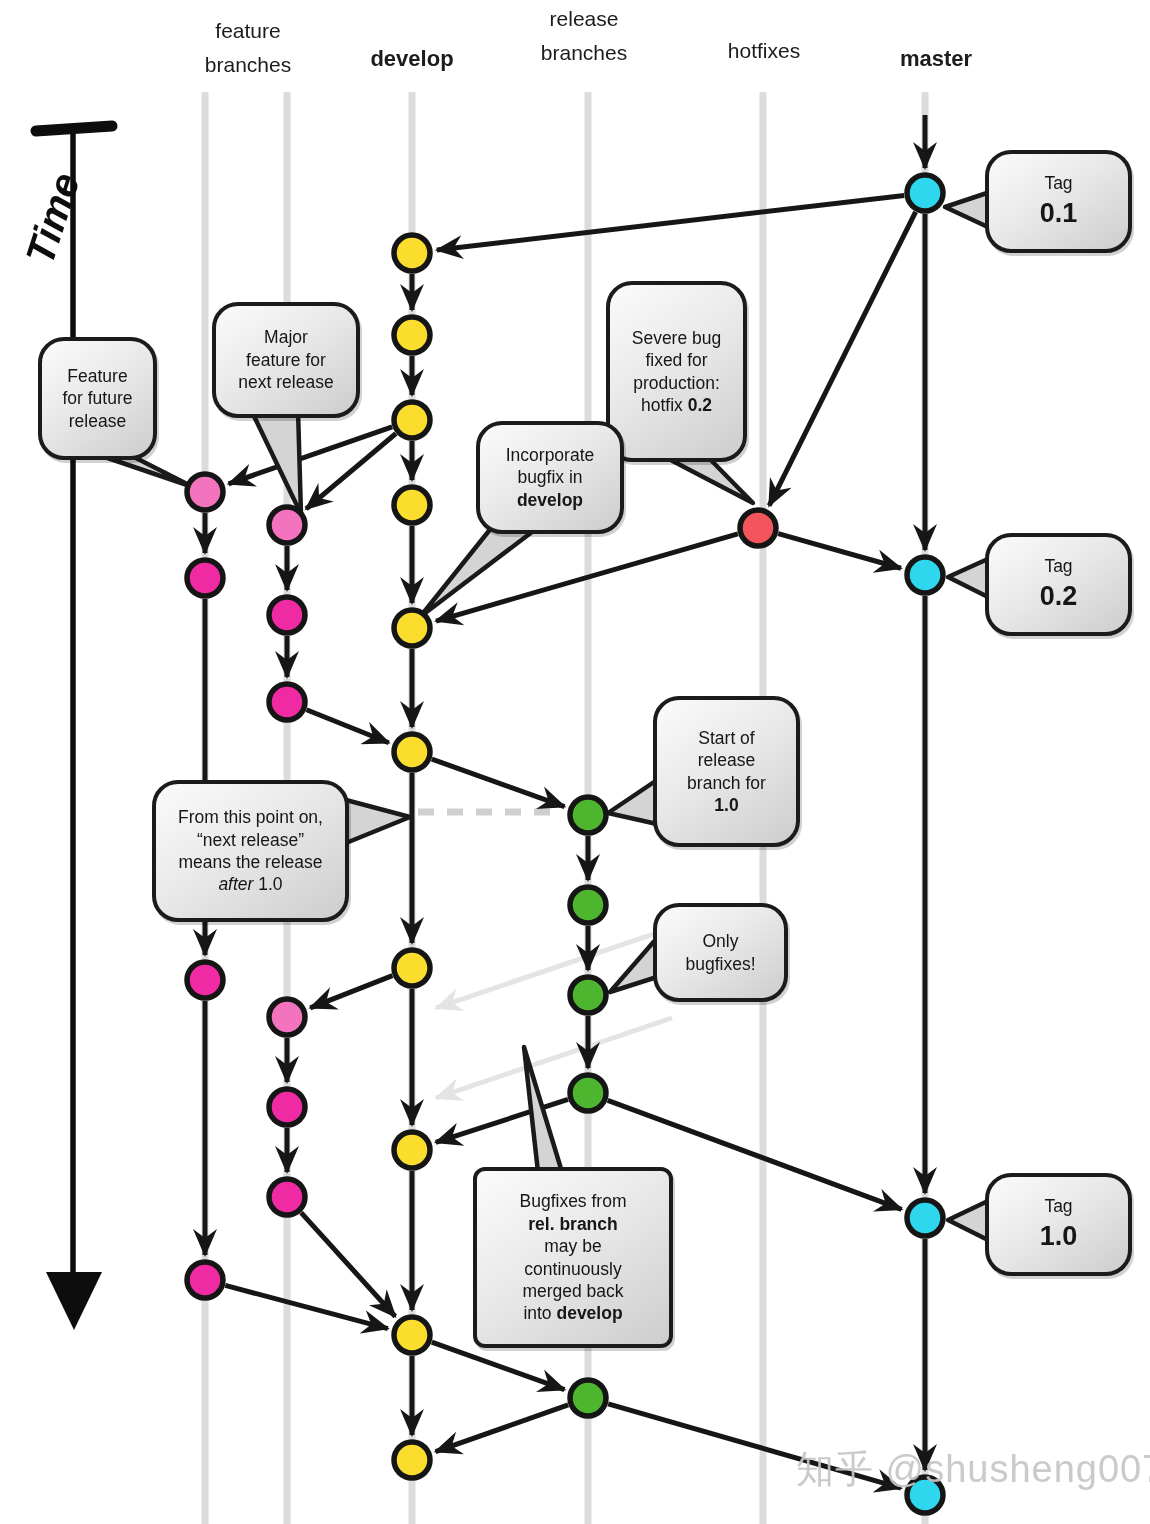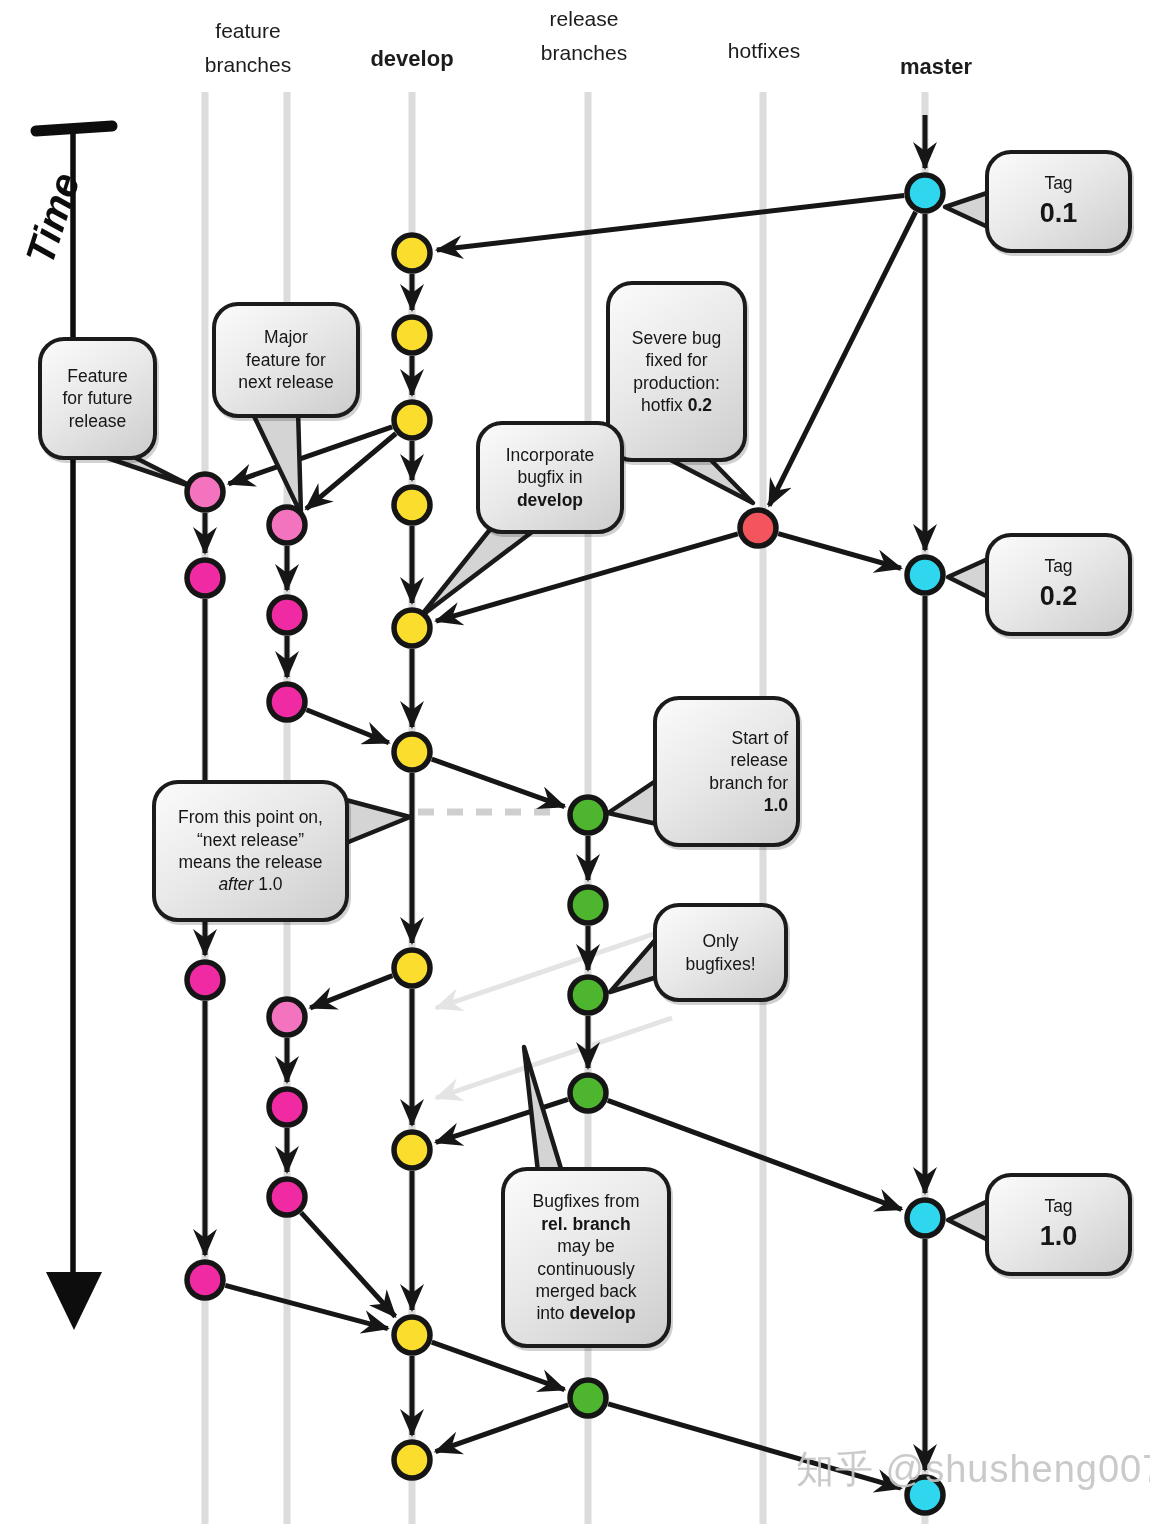--- a/index.html
+++ b/index.html
@@ -150,21 +150,21 @@
       <div class="col-header bold" style="left: 412px; top: 42px;">
         <div>develop</div>
       </div>
       <div class="col-header" style="left: 584px; top: 2px;">
         <div>release</div>
         <div>branches</div>
       </div>
       <div class="col-header" style="left: 764px; top: 34px;">
         <div>hotfixes</div>
       </div>
-      <div class="col-header bold" style="left: 936px; top: 42px; margin-top: 8px;">
+      <div class="col-header bold" style="left: 936px; top: 42px;">
         <div>master</div>
       </div>
     </div>
   <div id="bubbles">
       <div class="bubble" style="left: 985px; top: 150px; width: 147px; height: 103px;">
         <div class="bubble-line"><span>Tag</span></div>
         <div class="bubble-line big"><span>0.1</span></div>
       </div>
       <div class="bubble" style="left: 38px; top: 337px; width: 119px; height: 123px;">
         <div class="bubble-line"><span>Feature</span></div>
@@ -184,37 +184,37 @@
       </div>
       <div class="bubble" style="left: 476px; top: 421px; width: 148px; height: 113px;">
         <div class="bubble-line"><span>Incorporate</span></div>
         <div class="bubble-line"><span>bugfix in</span></div>
         <div class="bubble-line"><span class="b">develop</span></div>
       </div>
       <div class="bubble" style="left: 985px; top: 533px; width: 147px; height: 103px;">
         <div class="bubble-line"><span>Tag</span></div>
         <div class="bubble-line big"><span>0.2</span></div>
       </div>
-      <div class="bubble" style="left: 653px; top: 696px; width: 147px; height: 151px; align-items: flex-end;">
+      <div class="bubble" style="left: 653px; top: 696px; width: 147px; height: 151px;">
         <div class="bubble-line"><span>Start of</span></div>
         <div class="bubble-line"><span>release</span></div>
         <div class="bubble-line"><span>branch for</span></div>
         <div class="bubble-line"><span class="b">1.0</span></div>
       </div>
       <div class="bubble" style="left: 152px; top: 780px; width: 197px; height: 142px;">
         <div class="bubble-line"><span>From this point on,</span></div>
         <div class="bubble-line"><span>“next release”</span></div>
         <div class="bubble-line"><span>means the release</span></div>
         <div class="bubble-line"><span class="i">after</span><span> 1.0</span></div>
       </div>
       <div class="bubble" style="left: 653px; top: 903px; width: 135px; height: 99px;">
         <div class="bubble-line"><span>Only</span></div>
         <div class="bubble-line"><span>bugfixes!</span></div>
       </div>
-      <div class="bubble" style="left: 501px; top: 1167px; width: 170px; height: 181px;">
+      <div class="bubble" style="left: 473px; top: 1167px; width: 200px; height: 181px; border-radius: 12px;">
         <div class="bubble-line"><span>Bugfixes from</span></div>
         <div class="bubble-line"><span class="b">rel. branch</span></div>
         <div class="bubble-line"><span>may be</span></div>
         <div class="bubble-line"><span>continuously</span></div>
         <div class="bubble-line"><span>merged back</span></div>
         <div class="bubble-line"><span>into </span><span class="b">develop</span></div>
       </div>
       <div class="bubble" style="left: 985px; top: 1173px; width: 147px; height: 103px;">
         <div class="bubble-line"><span>Tag</span></div>
         <div class="bubble-line big"><span>1.0</span></div>

